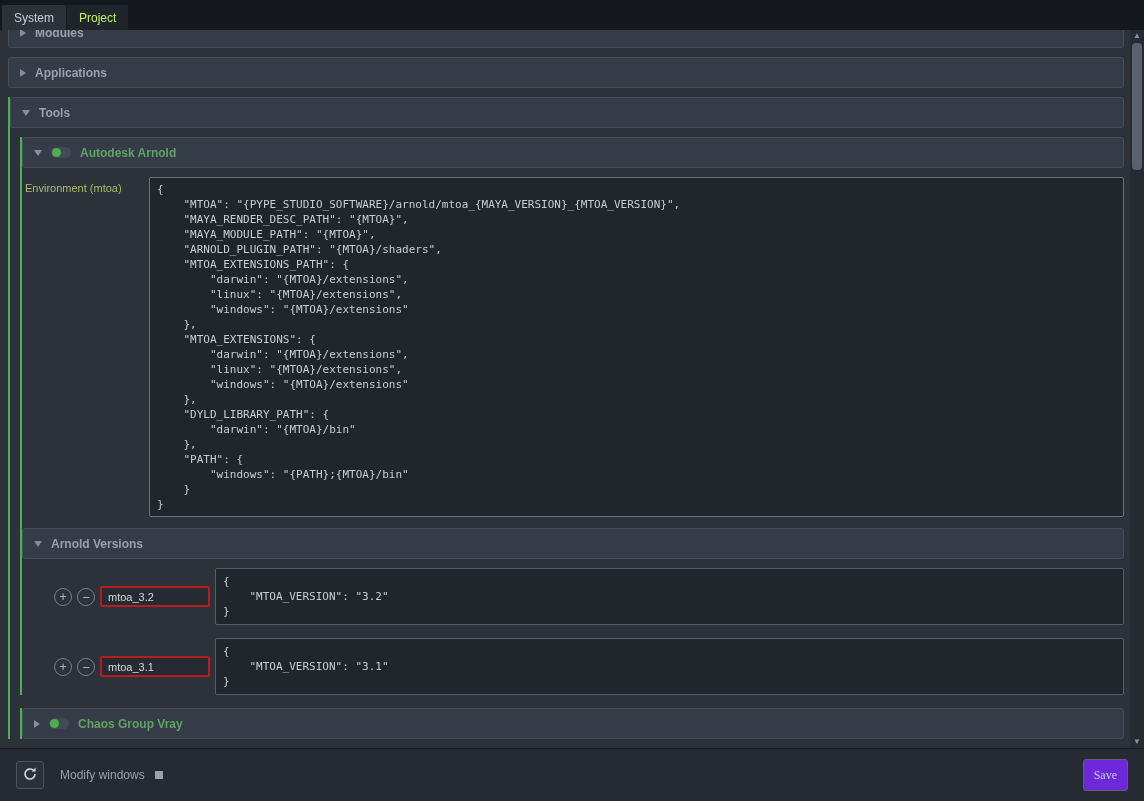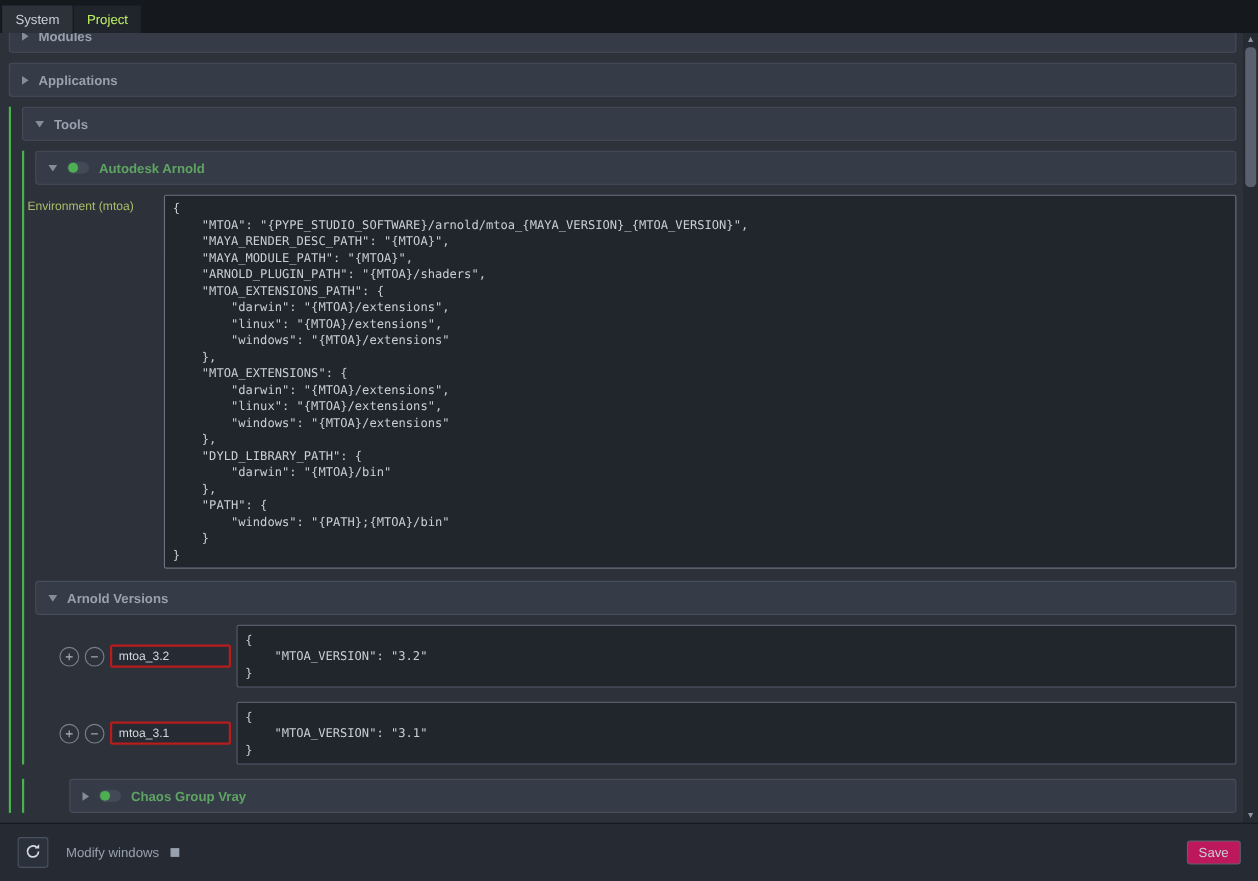--- a/index.html
+++ b/index.html
@@ -25,21 +25,21 @@
   .hdr-label.green { color:#5FA463; }
 
   .arr-r { width:0; height:0; border-top:4px solid transparent; border-bottom:4px solid transparent;
            border-left:6px solid #848D9A; }
   .arr-d { width:0; height:0; border-left:4px solid transparent; border-right:4px solid transparent;
            border-top:6px solid #848D9A; }
 
   .section-modules { margin-top:-13px; }
 
   .group { border-left:2px solid #4CAF50; }
-  .group .hdr { margin-left:10px; }
+  .group .hdr { margin-left:0; }
   .group-inner { margin-left:10px; }
 
   .toggle { width:20px; height:11px; border-radius:6px; background:#424A57; position:relative;
             flex:0 0 auto; }
   .toggle::after { content:""; position:absolute; left:1px; top:1px; width:9px; height:9px;
                    border-radius:50%; background:#4CAF50; }
 
   .env-row { display:flex; margin:6px 0 11px 0;border-radius:24px; }
   .env-label { width:127px; flex:0 0 auto; padding:5px 4px 0 3px; font-size:11px; color:#AEBC6C; }
   .env-box { flex:1; background:#21252C; border:1px solid #6A7380; border-radius:2px; padding:4px 7px; }
@@ -51,39 +51,39 @@
   .ver-row { display:flex; align-items:center; margin:0 0 13px 32px; }
   .btn-circle { width:18px; height:18px; border-radius:50%; border:1px solid #78808D; color:#A9B1BD;
                 font-size:12px; line-height:16px; text-align:center; background:transparent;
                 margin-right:5px; flex:0 0 auto; padding:0; font-family:"DejaVu Sans Mono", monospace; }
   .ver-input { width:110px; height:21px; background:#262B33; border:2px solid #b91c1c; border-radius:2px;
                color:#D3D7DE; font-size:11px; padding:0 6px; margin-right:5px; flex:0 0 auto;
                font-family:"Liberation Sans", sans-serif; }
   .ver-box { flex:1; height:57px; background:#21252C; border:1px solid #555D6B; border-radius:2px;
              padding:5px 7px; }
 
-  .group-vray { margin-left:10px; margin-bottom:9px;padding-left:31px; }
+  .group-vray { margin-left:10px; margin-bottom:9px; }
 
   
   .scrollbar { position:absolute; top:30px; right:0; width:14px; bottom:53px; background:#262B33;
                display:flex; flex-direction:column; align-items:center; }
   .sb-btn { width:14px; height:12px; color:#8A93A0; font-size:8px; line-height:12px; text-align:center;
             cursor:default; }
   .sb-thumb { width:10px; height:127px; background:#59616F; border-radius:4px; margin-top:1px; }
   .sb-spacer { flex:1; }
 
   
   .footer { position:absolute; left:0; right:0; bottom:0; height:53px; background:#262B33;
             border-top:1px solid #171B21; display:flex; align-items:center; padding:0 16px; }
   .refresh-btn { width:28px; height:28px; border:1px solid #4A5260; border-radius:3px; background:#2B313B;
                  display:flex; align-items:center; justify-content:center; padding:0; }
   .modify-label { margin-left:16px; font-size:12px; color:#98A1AE; }
   .modify-square { width:8px; height:8px; background:#98A1AE; margin-left:10px; }
-  .save-btn { margin-left:auto; height:22px; padding:0 10px; background:#be185d;
-              border:1px solid #5A6270; border-radius:3px; color:#C9CED6; font-size:12px; }
+  .save-btn { margin-left:auto; height:32px; padding:0 10px; background:#6d28d9;
+              border:1px solid #5A6270; border-radius:3px; color:#C9CED6; font-size:12px;font-family:Liberation Serif, serif; }
 </style>
 </head>
 <body>
 
 <div class="app">
 
   <div class="tabbar">
     <div class="tab active">
       <span>System</span>
     </div>

